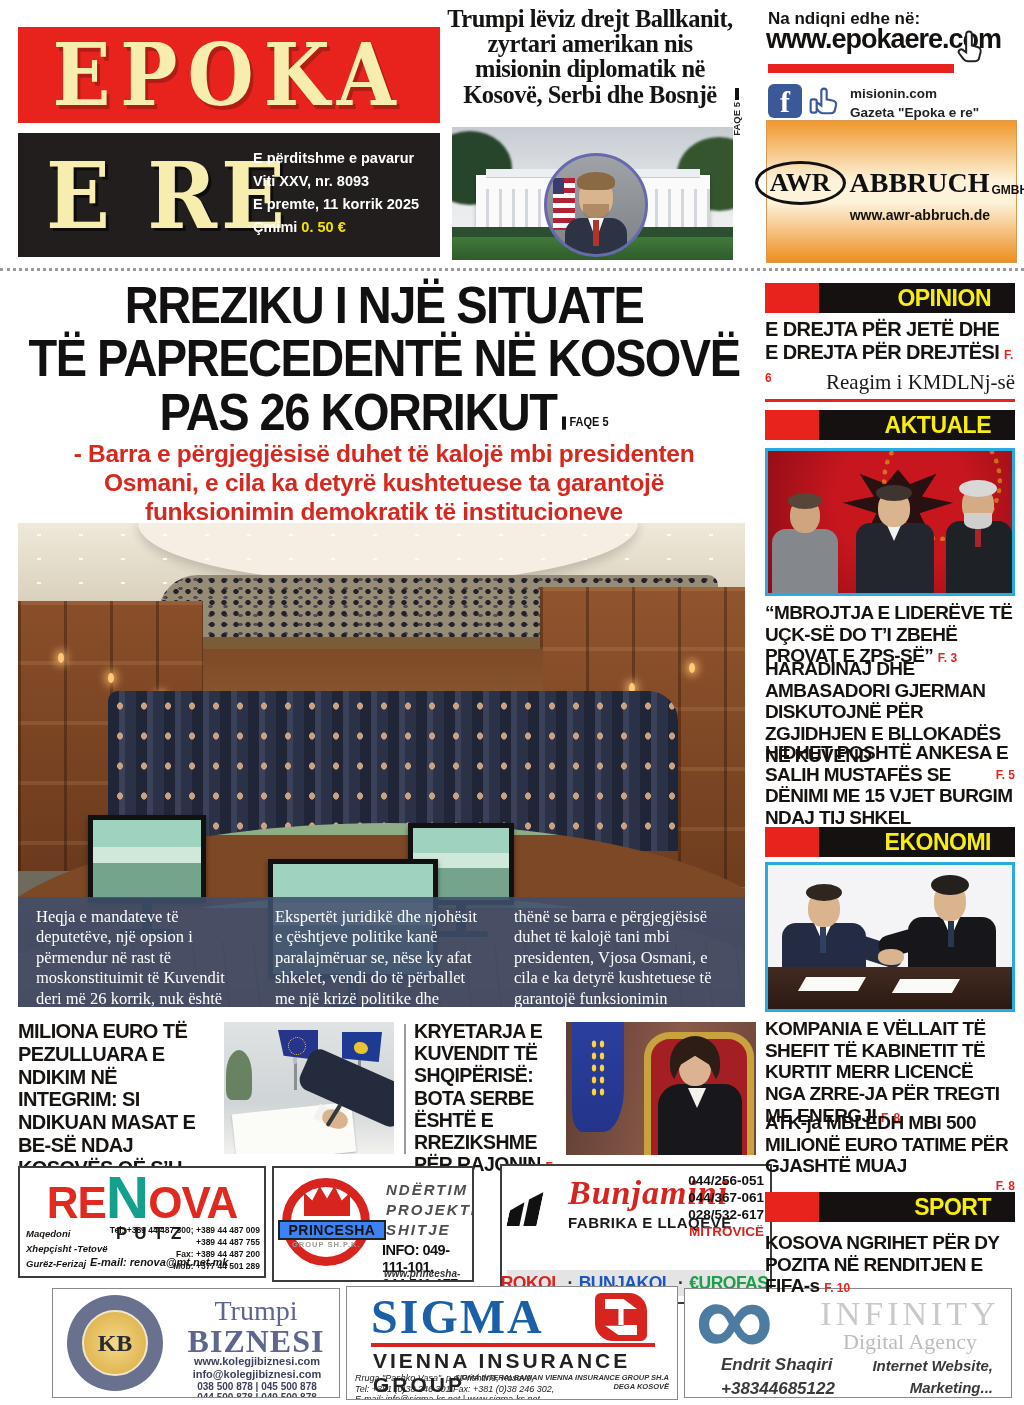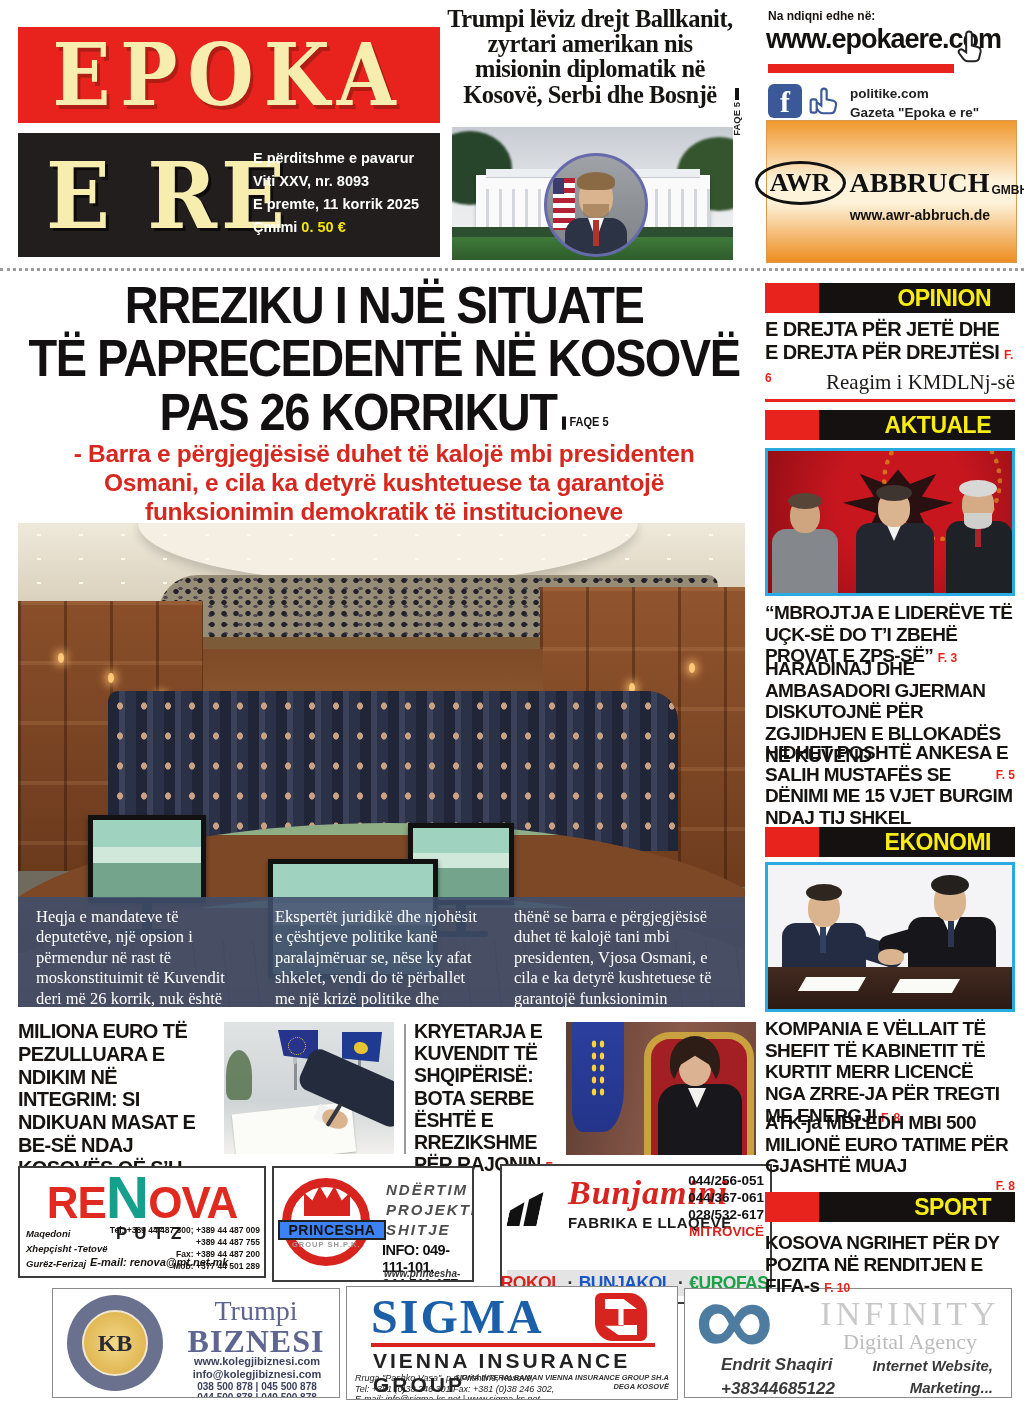--- a/index.html
+++ b/index.html
@@ -42,21 +42,21 @@
            background:repeating-linear-gradient(180deg,#b22234 0 5px,#fff 5px 10px);}
   .pt-flag:before{content:"";position:absolute;left:0;top:0;width:11px;height:16px;background:#3c3b6e;}
   .pt-suit{position:absolute;left:18px;top:62px;width:62px;height:40px;border-radius:16px 16px 0 0;background:#2b3344;}
   .pt-shirt{position:absolute;left:41px;top:62px;width:16px;height:22px;background:#f4f4f4;clip-path:polygon(0 0,100% 0,50% 100%);}
   .pt-tie{position:absolute;left:46px;top:64px;width:6px;height:26px;background:#b0342c;}
   .pt-head{position:absolute;left:32px;top:22px;width:34px;height:40px;border-radius:46%;background:#d9b48e;}
   .pt-hair{position:absolute;left:30px;top:16px;width:38px;height:18px;border-radius:50% 50% 30% 30%;background:#8a6a44;}
   .pt-beard{position:absolute;left:36px;top:48px;width:26px;height:14px;border-radius:0 0 45% 45%;background:rgba(138,106,68,.55);}
 
   
-  .fl-label{left:768px;top:9px;font-size:12px;font-weight:bold;}
+  .fl-label{left:768px;top:9px;font-size:17px;font-weight:bold;}
   .fl-site{left:766px;top:24px;width:238px;font-size:27px;font-weight:bold;letter-spacing:-1px;color:#141210;}
   .fl-bar{left:768px;top:64px;width:186px;height:9px;background:#e8231e;}
   .fb-icon{left:768px;top:84px;width:34px;height:34px;background:#3b5998;border-radius:6px;color:#fff;
            font-family:"Liberation Serif",serif;font-weight:bold;font-size:30px;text-align:center;line-height:36px;}
   .fb-text{left:850px;top:84px;font-size:13.5px;font-weight:bold;line-height:19px;color:#222;}
   .thumb{left:806px;top:86px;}
 
   
   .awr{left:766px;top:120px;width:249px;height:141px;border:1px solid #d89a4e;
        background:linear-gradient(180deg,#f0982d 0%,#fdf2da 42%,#fdf2da 58%,#ee8d20 100%);
@@ -326,21 +326,21 @@
   </div>
   <div class="abs fl-bar"></div>
   <div class="abs fb-icon">f</div>
   <div class="abs thumb">
     <svg width="36" height="32" viewBox="0 0 24 24">
         <path d="M10 4a2 2 0 0 1 4 0v6l5 1a3 3 0 0 1 2 3.4l-.8 3.6a3 3 0 0 1-3 2.4h-6a4 4 0 0 1-3-1.4l-2.6-3.4a1.7 1.7 0 0 1 2.5-2.3l1.9 1.4z" fill="#fff" stroke="#3b5998" stroke-width="1.6"></path>
         <rect x="2" y="10" width="4.5" height="10" rx="1.4" fill="#fff" stroke="#3b5998" stroke-width="1.6"></rect>
       </svg>
   </div>
   <div class="abs fb-text">
-    <div>politike.com</div>
+    <div>misionin.com</div>
     <div>Gazeta "Epoka e re"</div>
   </div>
 
   <div class="abs awr">
     <div class="awr-row">
       <span class="awr-oval">AWR</span>
       <span class="awr-name">ABBRUCH</span>
       <span class="awr-gmbh">GMBH</span>
     </div>
     <div class="awr-url">www.awr-abbruch.de</div>

